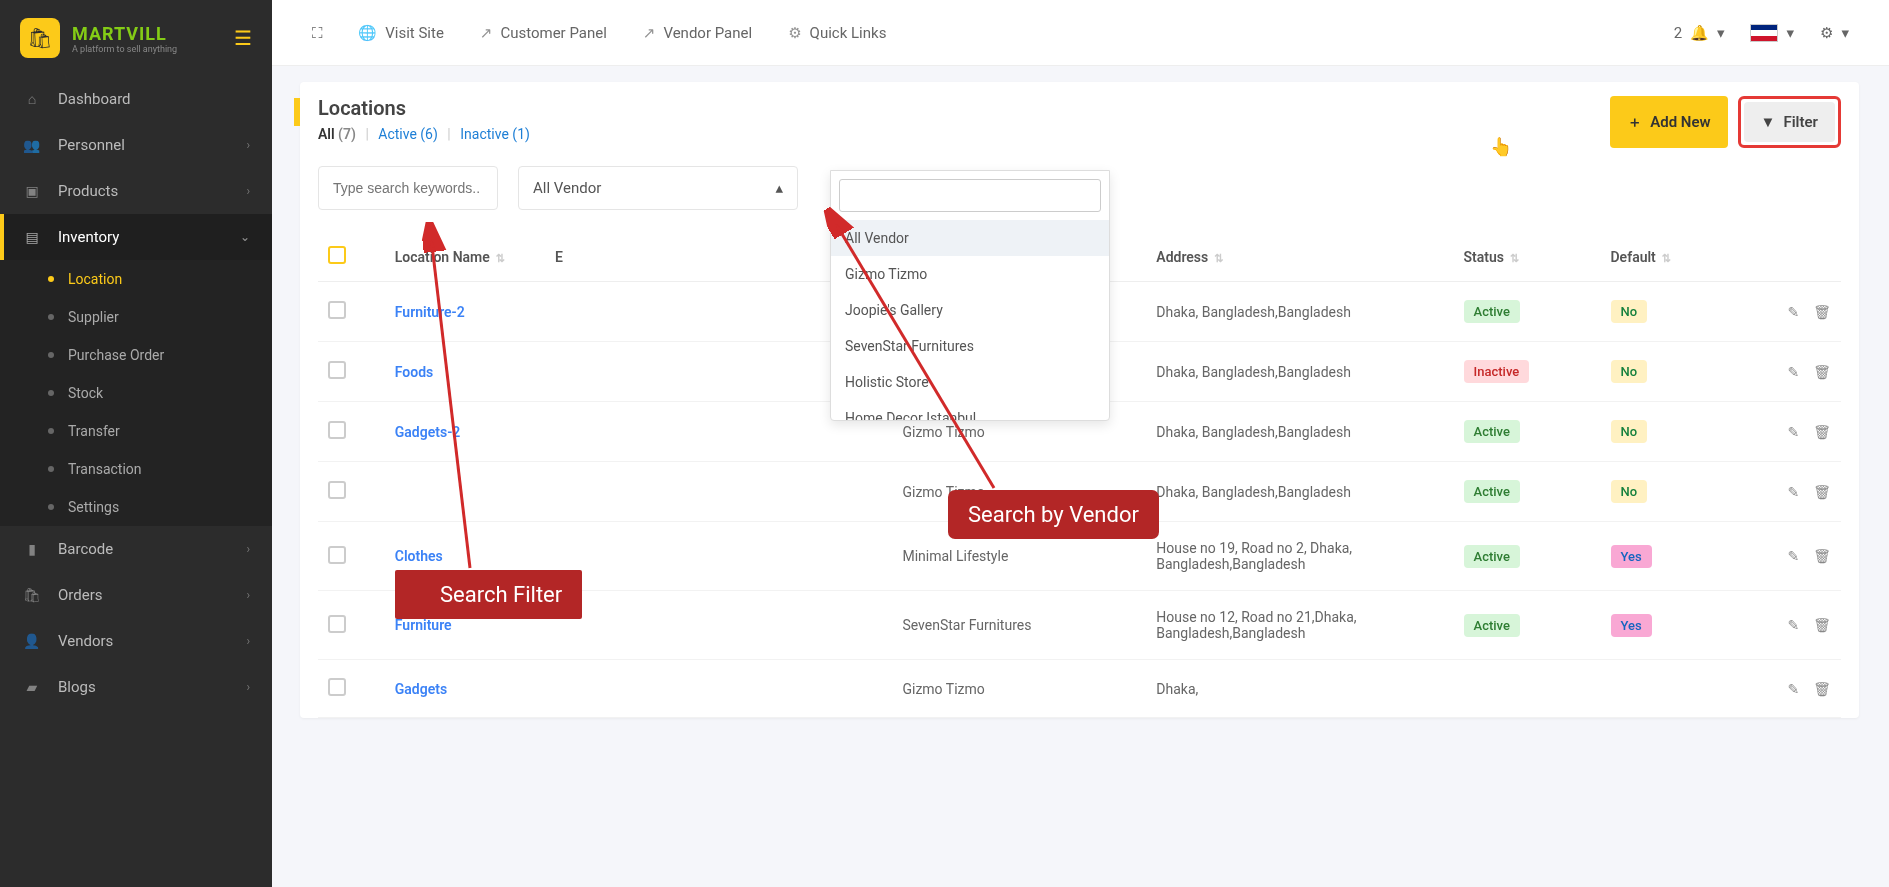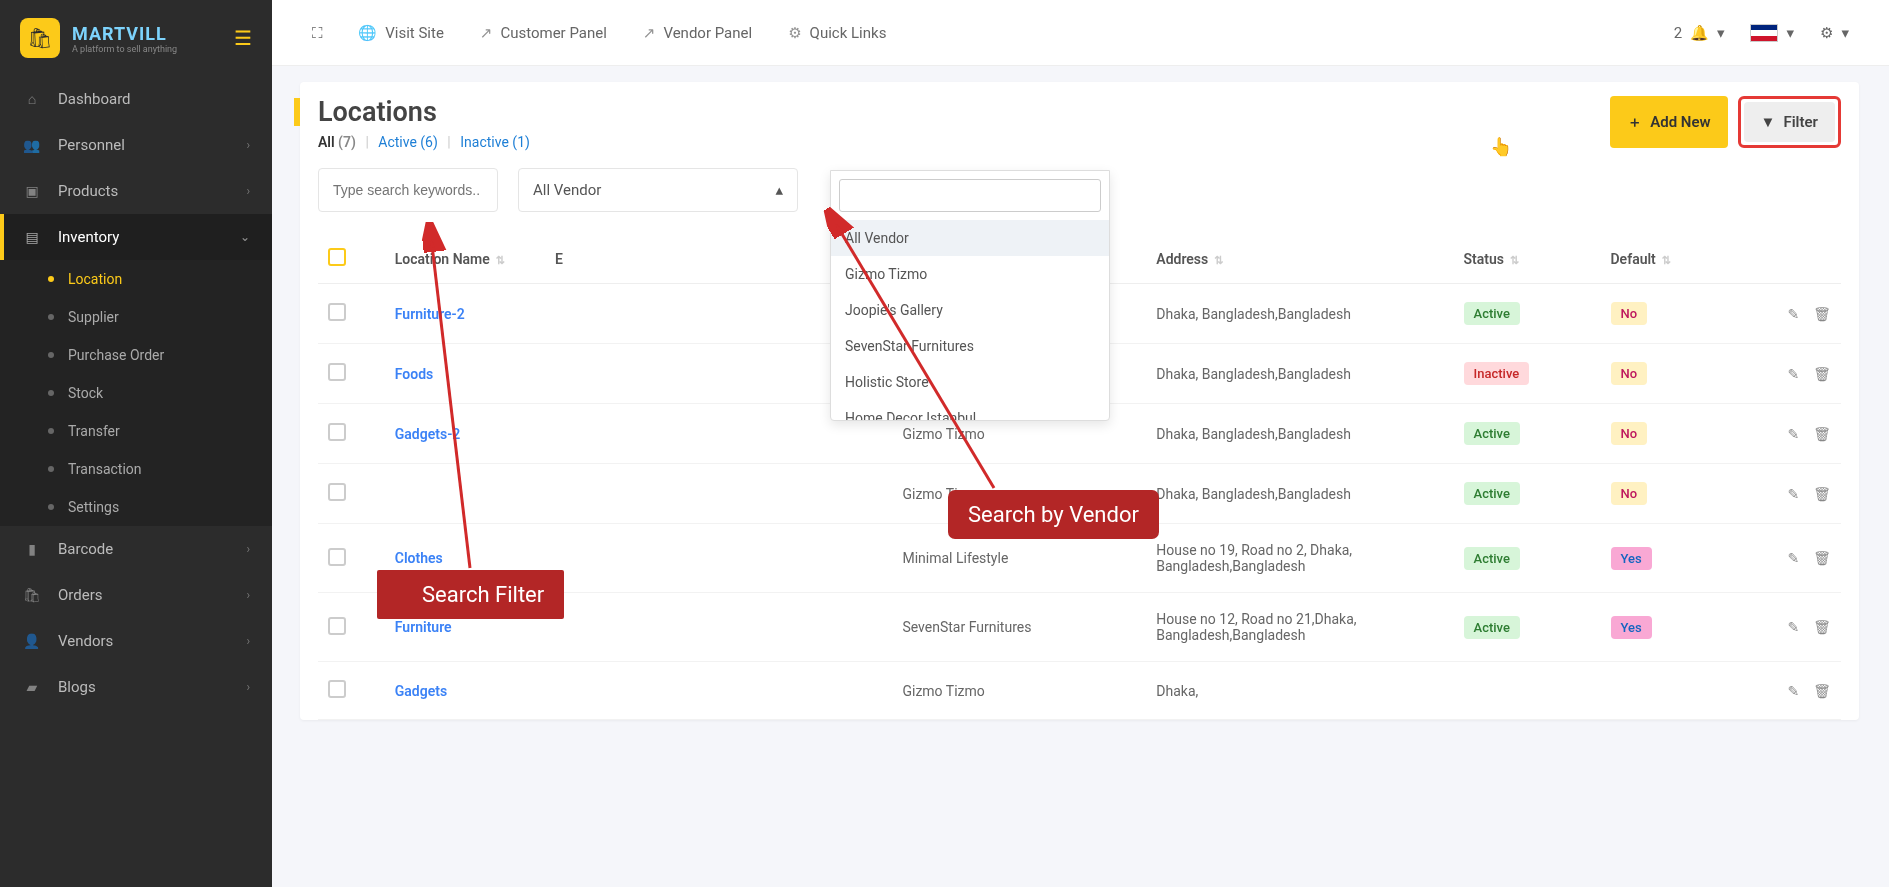--- a/index.html
+++ b/index.html
@@ -3,21 +3,21 @@
 <meta charset="utf-8">
 <style>
 * { margin: 0; padding: 0; box-sizing: border-box; }
 body { font-family: -apple-system, BlinkMacSystemFont, "Segoe UI", Roboto, sans-serif; background: #f5f6fa; color: #555; font-size: 14px; width: 1889px; height: 887px; overflow: hidden; position: relative; }
 
 
 .sidebar { position: fixed; left: 0; top: 0; width: 272px; height: 100%; background: #2c2c2c; color: #bbb; z-index: 10; }
 .logo-row { display: flex; align-items: center; padding: 18px 20px; gap: 12px; }
 .logo-badge { width: 40px; height: 40px; background: #fcca19; border-radius: 8px; display: flex; align-items: center; justify-content: center; font-size: 20px; color: #2c2c2c; }
 .logo-text { display: flex; flex-direction: column; }
-.logo-main { color: #7dd3fc; font-weight: 700; font-size: 18px; letter-spacing: 1px; }
+.logo-main { color: #84cc16; font-weight: 700; font-size: 18px; letter-spacing: 1px; }
 .logo-sub { color: #888; font-size: 9px; }
 .menu-toggle { margin-left: auto; color: #fcca19; font-size: 20px; cursor: pointer; }
 .nav { list-style: none; }
 .nav-item { display: flex; align-items: center; padding: 14px 22px; gap: 16px; cursor: pointer; color: #bbb; }
 .nav-item.active { background: #1f1f1f; color: #fff; border-left: 4px solid #fcca19; padding-left: 18px; }
 .nav-item .nav-icon { width: 20px; text-align: center; opacity: .6; }
 .nav-item .nav-label { flex: 1; font-size: 15px; }
 .nav-item .chev { opacity: .5; font-size: 12px; }
 .sub { list-style: none; background: #232323; }
 .sub-item { display: flex; align-items: center; padding: 11px 22px 11px 48px; gap: 14px; cursor: pointer; color: #aaa; font-size: 14px; }
@@ -29,21 +29,21 @@
 .topbar { position: fixed; left: 272px; right: 0; top: 0; height: 66px; background: #fff; display: flex; align-items: center; padding: 0 40px; gap: 36px; color: #666; border-bottom: 1px solid #eee; z-index: 5; }
 .tb-item { display: flex; align-items: center; gap: 8px; cursor: pointer; font-size: 15px; }
 .tb-icon { opacity: .7; }
 .tb-right { margin-left: auto; display: flex; align-items: center; gap: 26px; }
 .flag { width: 28px; height: 18px; background: linear-gradient(#00247d 33%, #fff 33% 66%, #cf142b 66%); border: 1px solid #ccc; position: relative; }
 
 
 .main { position: absolute; left: 300px; top: 82px; right: 30px; background: #fff; border-radius: 4px; padding: 14px 18px 0; box-shadow: 0 1px 3px rgba(0,0,0,.05); }
 .accent { position: absolute; left: -6px; top: 16px; width: 6px; height: 28px; background: #fcca19; }
 .header-row { display: flex; align-items: flex-start; }
-.title { font-size: 27px; font-weight: 600; color: #444; }
+.title { font-size: 20px; font-weight: 600; color: #444; }
 .counts { margin-top: 6px; font-size: 14px; }
 .counts .seg { cursor: pointer; }
 .counts .all { color: #333; font-weight: 600; }
 .counts .num { color: #888; }
 .counts .link { color: #1e7fd6; }
 .counts .sep { color: #ccc; margin: 0 6px; }
 .header-actions { margin-left: auto; display: flex; gap: 10px; }
 .btn { display: inline-flex; align-items: center; gap: 8px; padding: 10px 16px; border-radius: 4px; font-size: 15px; font-weight: 600; cursor: pointer; border: 1px solid transparent; }
 .btn-add { background: #fcca19; color: #333; }
 .btn-filter { background: #eee; color: #444; }
@@ -68,21 +68,21 @@
 .table { width: 100%; margin-top: 22px; border-collapse: collapse; }
 .table th { text-align: left; padding: 14px 10px; font-weight: 600; color: #555; font-size: 14px; border-bottom: 1px solid #eee; position: relative; }
 .sort { color: #ccc; font-size: 11px; margin-left: 6px; }
 .table td { padding: 18px 10px; border-bottom: 1px solid #f2f2f2; color: #666; font-size: 14px; vertical-align: middle; }
 .table td.name { font-weight: 600; color: #3b82f6; }
 .chk { width: 18px; height: 18px; border: 2px solid #ccc; border-radius: 3px; display: inline-block; }
 .chk.head { border-color: #fcca19; }
 .badge { display: inline-block; padding: 4px 10px; border-radius: 4px; font-size: 13px; font-weight: 500; }
 .b-active { background: #d7f5d9; color: #2e7d32; }
 .b-inactive { background: #ffd9dc; color: #c62828; }
-.b-no { background: #fff1c2; color: #be185d; }
+.b-no { background: #fff1c2; color: #15803d; }
 .b-yes { background: #f9a8d4; color: #1565c0; }
 .row-actions { display: flex; gap: 14px; justify-content: flex-end; color: #888; }
 .row-actions span { cursor: pointer; }
 
 
 .callout { position: absolute; background: #b32626; color: #fff; padding: 12px 20px; font-size: 22px; border-radius: 2px; z-index: 40; white-space: nowrap; }
 .arrow-line { position: absolute; z-index: 35; stroke: #d12a2a; stroke-width: 3; fill: none; }
 
 
 .cursor-hand { position: absolute; font-size: 18px; z-index: 50; pointer-events: none; }
@@ -367,21 +367,21 @@
             <div class="row-actions">
               <span>✎</span>
               <span>🗑</span>
             </div>
           </td>
         </tr>
       </tbody>
   </table>
 </div>
 
-<div class="callout" style="left:377px; top:570px;padding-left:45px;">Search Filter</div>
+<div class="callout" style="left:395px; top:570px;padding-left:45px;">Search Filter</div>
 <div class="callout" style="left:948px; top:490px;border-radius:7px;">Search by Vendor</div>
 
 <svg class="arrow-line" style="left:0;top:0;width:1889px;height:887px;pointer-events:none">
   <defs>
       <marker id="ah" markerWidth="10" markerHeight="10" refX="8" refY="3" orient="auto">
         <path d="M0,0 L9,3 L0,6 Z" fill="#d12a2a"></path>
       </marker>
     </defs>
   <line x1="470" y1="568" x2="430" y2="228" marker-end="url(#ah)"></line>
   <line x1="994" y1="488" x2="830" y2="214" marker-end="url(#ah)"></line>

